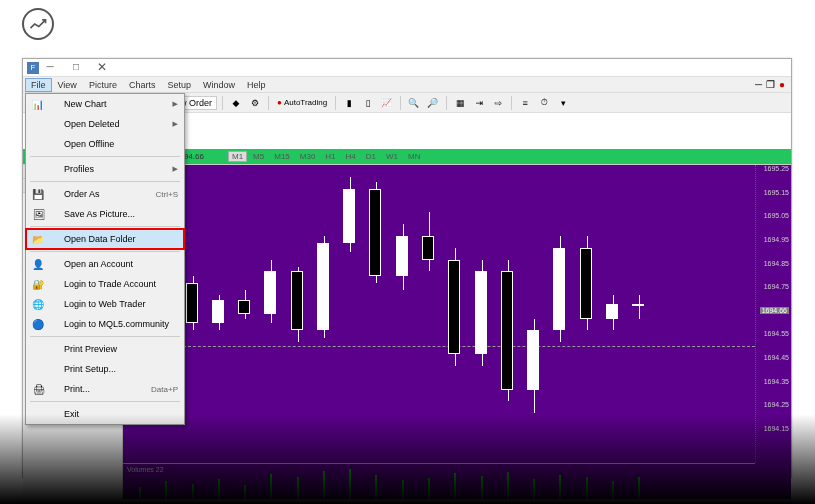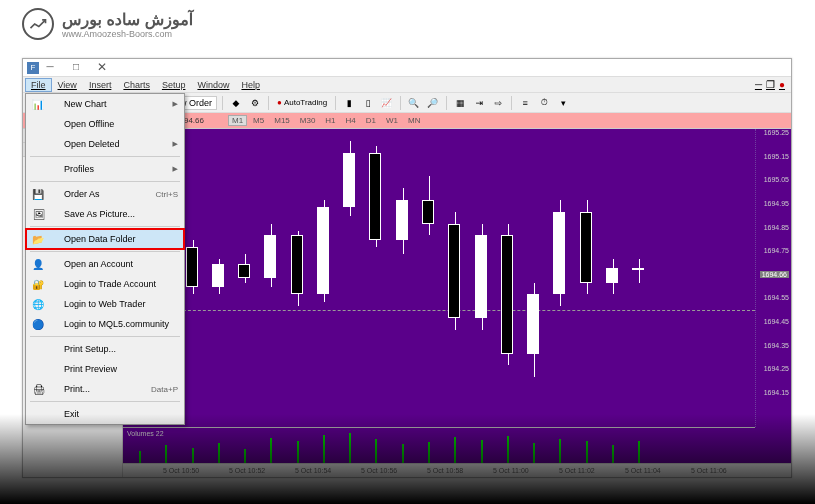--- a/index.html
+++ b/index.html
@@ -14,33 +14,33 @@
 
 .app-window { position: absolute; top: 58px; left: 22px; width: 770px; height: 420px; background: #fff; border: 1px solid #aaa; box-shadow: 0 0 2px rgba(0,0,0,0.2); }
 
 .titlebar { height: 18px; background: #fff; display: flex; align-items: center; padding: 0 4px; border-bottom: 1px solid #ddd; }
 .titlebar-icon { width: 12px; height: 12px; background: #4a7db8; margin-right: 4px; font-size: 8px; color: #fff; text-align: center; line-height: 12px; }
 .titlebar-text { font-size: 9px; color: #333; flex: 1; }
 .titlebar-ctrls { display: flex; gap: 12px; }
 .titlebar-ctrl { width: 14px; height: 14px; font-size: 10px; text-align: center; line-height: 12px; color: #555; cursor: pointer; }
 .titlebar-ctrl:last-child { font-size: 12px; }
 
-.menubar { height: 16px; background: #f0f0f0; display: flex; align-items: center; padding: 0 2px; border-bottom: 1px solid #ddd; text-decoration: underline; }
+.menubar { height: 16px; background: #f0f0f0; display: flex; align-items: center; padding: 0 2px; border-bottom: 1px solid #ddd; }
 .menu-item { font-size: 9px; padding: 2px 6px; cursor: pointer; color: #333; }
 .menu-item.active { background: #cde6f7; border: 1px solid #7aa5d6; padding: 1px 5px; }
 .menubar-right { margin-left: auto; display: flex; gap: 4px; padding-right: 4px; }
 .menubar-right span { font-size: 10px; cursor: pointer; }
 
 .toolbar { height: 20px; background: #f0f0f0; display: flex; align-items: center; gap: 3px; padding: 0 4px; border-bottom: 1px solid #ddd; }
 .tb-btn { width: 16px; height: 16px; display: flex; align-items: center; justify-content: center; font-size: 9px; cursor: pointer; }
 .tb-sep { width: 1px; height: 14px; background: #ccc; margin: 0 2px; }
 .tb-dd { font-size: 9px; padding: 1px 4px; border: 1px solid #ccc; background: #fff; cursor: pointer; display: flex; align-items: center; gap: 2px; }
 .tb-autotrading { font-size: 8px; display: flex; align-items: center; gap: 2px; padding: 1px 3px; cursor: pointer; }
 
-.tf-bar { height: 16px; background: #fca5a5; display: flex; align-items: center; gap: 18px; padding: 0 4px; border-bottom: 1px solid #ccc; }
+.tf-bar { height: 16px; background: #22c55e; display: flex; align-items: center; gap: 18px; padding: 0 4px; border-bottom: 1px solid #ccc; margin-top: 36px; }
 .tf-item { font-size: 8px; padding: 1px 4px; cursor: pointer; color: #555; }
 .tf-item.active { background: #ddd; border: 1px solid #aaa; padding: 0 3px; }
 .tf-label { font-size: 8px; color: #333; margin-right: 6px; }
 
 .main-area { display: flex; height: calc(100% - 70px); position: relative; }
 
 .sidebar { width: 100px; background: #f0f0f0; border-right: 1px solid #ccc; display: flex; flex-direction: column; font-size: 8px; }
 .sidebar-header { background: #e0e0e0; padding: 2px; border-bottom: 1px solid #ccc; font-size: 8px; }
 .sym-row { display: flex; padding: 1px 2px; border-bottom: 1px solid #eee; gap: 4px; align-items: center; cursor: pointer; }
 .sym-dot { width: 6px; height: 6px; border-radius: 50%; }
@@ -82,42 +82,38 @@
 </head>
 <body>
 
 <div class="watermark">
   <div class="watermark-logo">
     <svg viewBox="0 0 24 24">
         <path d="M3 17 L8 12 L13 15 L21 7" stroke="#555" stroke-width="2" fill="none"></path>
         <path d="M17 7 L21 7 L21 11" stroke="#555" stroke-width="2" fill="none"></path>
       </svg>
   </div>
-  <div class="watermark-text">
-    <span class="line1">آموزش ساده بورس</span>
-    <span class="line2">www.Amoozesh-Boors.com</span>
-  </div>
 </div>
 
 <div class="app-window">
 
   <div class="titlebar">
     <div class="titlebar-icon">F</div>
     <div class="titlebar-ctrls">
       <div class="titlebar-ctrl">─</div>
       <div class="titlebar-ctrl">□</div>
       <div class="titlebar-ctrl">✕</div>
     </div>
   </div>
 
   <div class="menubar">
     <div id="menubar-items" style="display: flex;">
         <div class="menu-item active">File</div>
         <div class="menu-item">View</div>
-        <div class="menu-item">Insert</div>
+        <div class="menu-item">Picture</div>
         <div class="menu-item">Charts</div>
         <div class="menu-item">Setup</div>
         <div class="menu-item">Window</div>
         <div class="menu-item">Help</div>
       </div>
     <div class="menubar-right">
       <span>─</span>
       <span>❐</span>
       <span style="color:#c00">●</span>
     </div>
@@ -386,26 +382,26 @@
   </div>
 
   <div class="file-menu" id="file-menu">
       <div class="fm-item">
         <span class="fm-icon">📊</span>
         <span class="fm-label">New Chart</span>
         <span class="fm-arrow">▶</span>
       </div>
       <div class="fm-item">
         <span class="fm-icon"></span>
-        <span class="fm-label">Open Offline</span>
-      </div>
-      <div class="fm-item">
-        <span class="fm-icon"></span>
         <span class="fm-label">Open Deleted</span>
         <span class="fm-arrow">▶</span>
+      </div>
+      <div class="fm-item">
+        <span class="fm-icon"></span>
+        <span class="fm-label">Open Offline</span>
       </div>
       <div class="fm-sep"></div>
       <div class="fm-item">
         <span class="fm-icon"></span>
         <span class="fm-label">Profiles</span>
         <span class="fm-arrow">▶</span>
       </div>
       <div class="fm-sep"></div>
       <div class="fm-item">
         <span class="fm-icon">💾</span>
@@ -434,25 +430,25 @@
         <span class="fm-icon">🌐</span>
         <span class="fm-label">Login to Web Trader</span>
       </div>
       <div class="fm-item">
         <span class="fm-icon">🔵</span>
         <span class="fm-label">Login to MQL5.community</span>
       </div>
       <div class="fm-sep"></div>
       <div class="fm-item">
         <span class="fm-icon"></span>
+        <span class="fm-label">Print Preview</span>
+      </div>
+      <div class="fm-item">
+        <span class="fm-icon"></span>
         <span class="fm-label">Print Setup...</span>
-      </div>
-      <div class="fm-item">
-        <span class="fm-icon"></span>
-        <span class="fm-label">Print Preview</span>
       </div>
       <div class="fm-item">
         <span class="fm-icon">🖨</span>
         <span class="fm-label">Print...</span>
         <span class="fm-shortcut">Data+P</span>
       </div>
       <div class="fm-sep"></div>
       <div class="fm-item">
         <span class="fm-icon"></span>
         <span class="fm-label">Exit</span>

